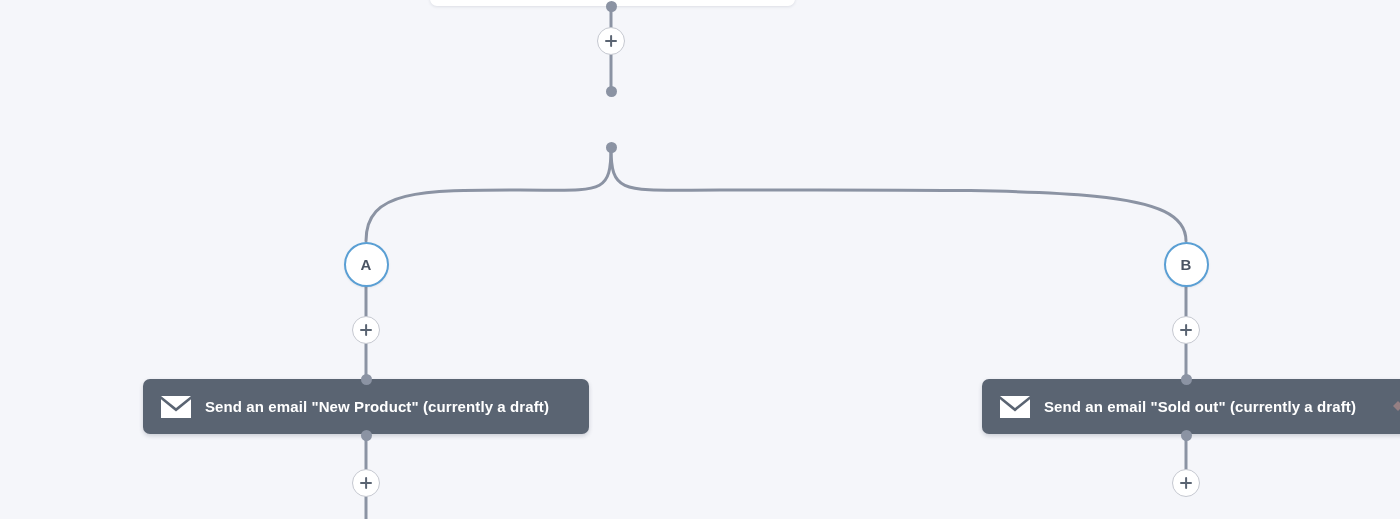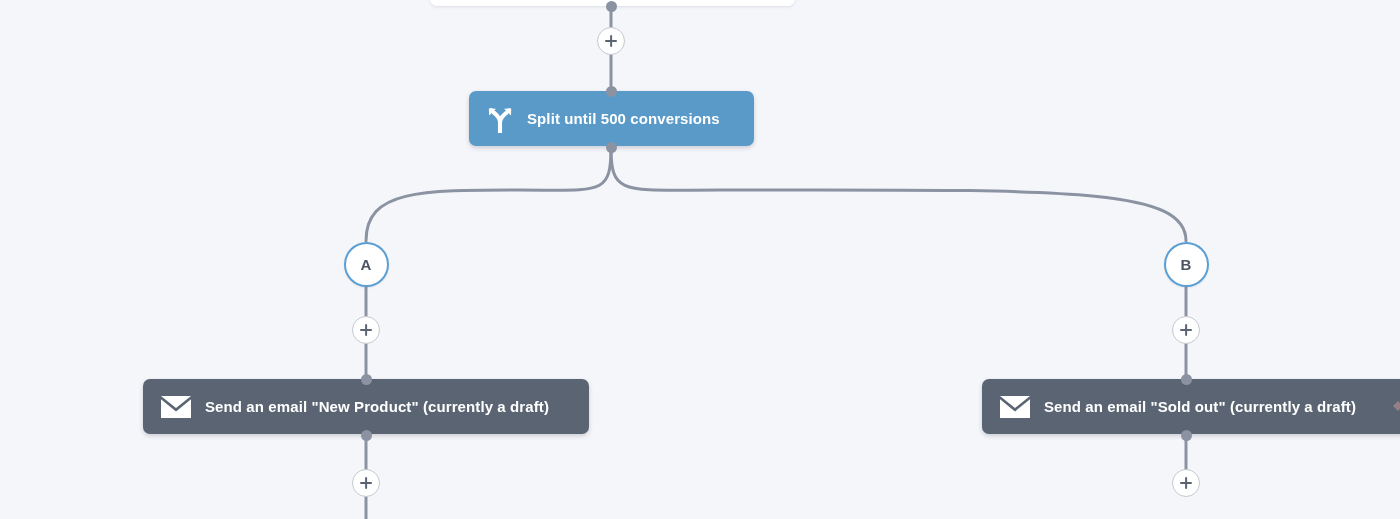--- a/index.html
+++ b/index.html
@@ -193,31 +193,20 @@
     </g>
   </svg>
 
   <div class="node node-partial">
     <span></span>
   </div>
   <div class="dot" style="left:611px; top:6px;"></div>
 
   <div class="plus-btn" style="left:611px; top:41px;"></div>
 
-  <div class="node node-split" id="node-split">
-    <span class="node-icon icon-split">
-      <svg viewBox="0 0 26 28" width="26" height="28" aria-hidden="true">
-        <path d="M13 28 L13 17 C13 12.4 9.4 9.8 6.4 7.2 L4.2 5.2" fill="none" stroke="#ffffff" stroke-width="4.1" stroke-linecap="round"></path>
-        <path d="M13 17.5 C13 12.8 16.8 10.2 19.8 7.4 L21.9 5.3" fill="none" stroke="#ffffff" stroke-width="4.1" stroke-linecap="round"></path>
-        <path d="M2.1 10.6 L1.9 3.4 L9.0 3.7 Z" fill="#ffffff"></path>
-        <path d="M24.0 10.6 L24.2 3.4 L17.1 3.7 Z" fill="#ffffff"></path>
-      </svg>
-    </span>
-    <span class="node-label">Split until 500 conversions</span>
-  </div>
   <div class="dot" style="left:611px; top:91px;"></div>
   <div class="dot" style="left:611px; top:147px;"></div>
 
   <div class="branch-circle" style="left:366px; top:264px;">
     <span>A</span>
   </div>
   <div class="branch-circle" style="left:1186px; top:264px;">
     <span>B</span>
   </div>
 

